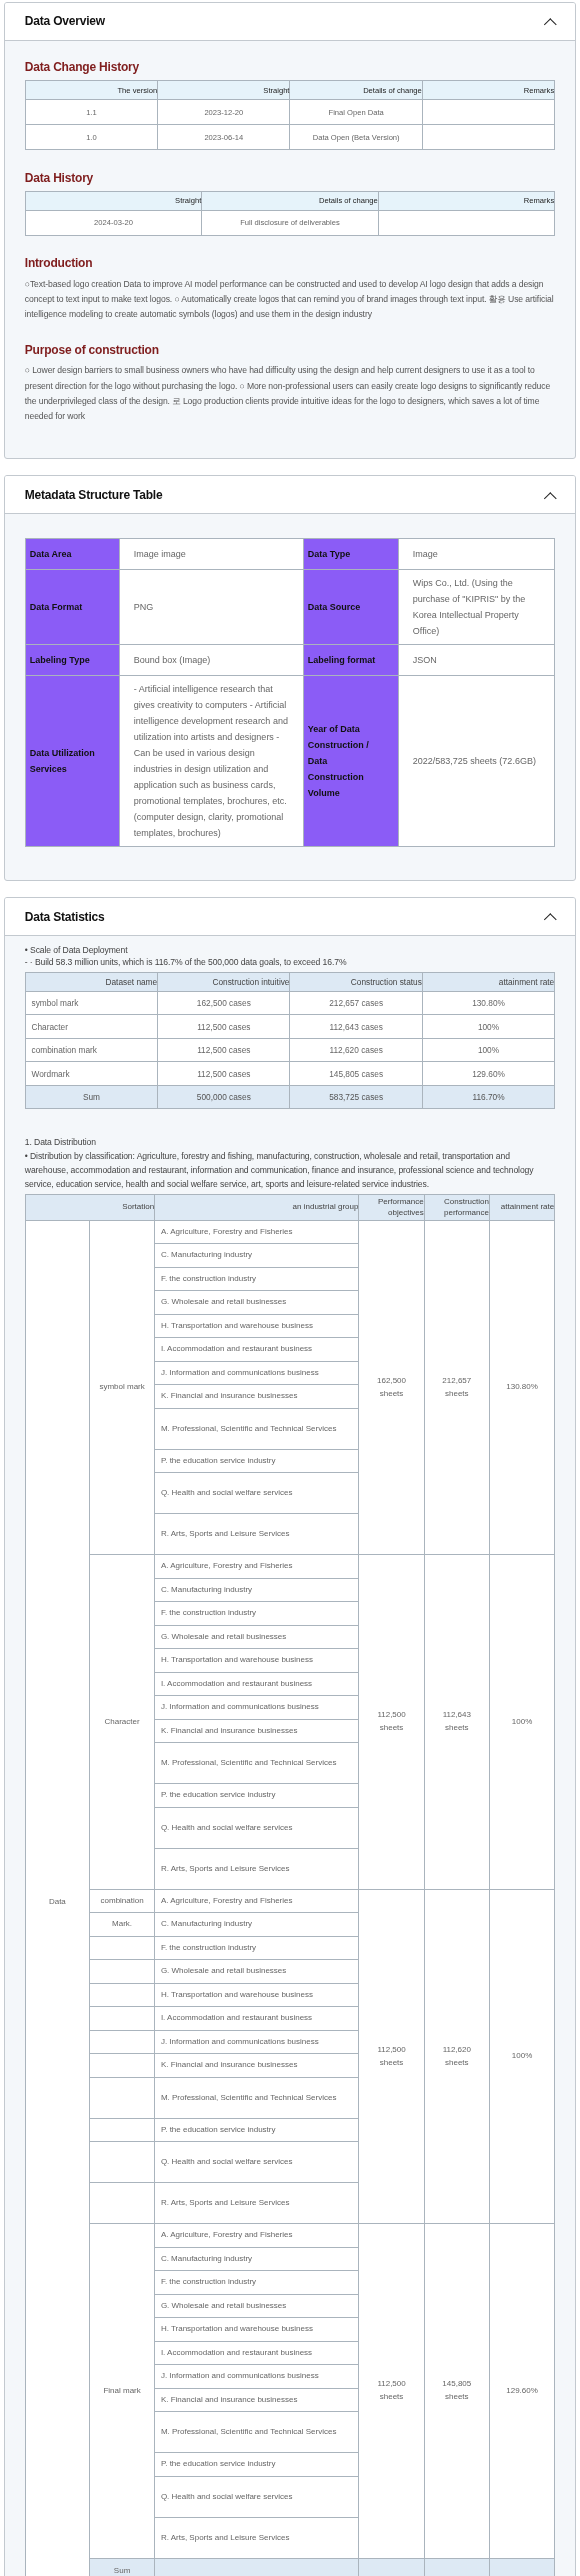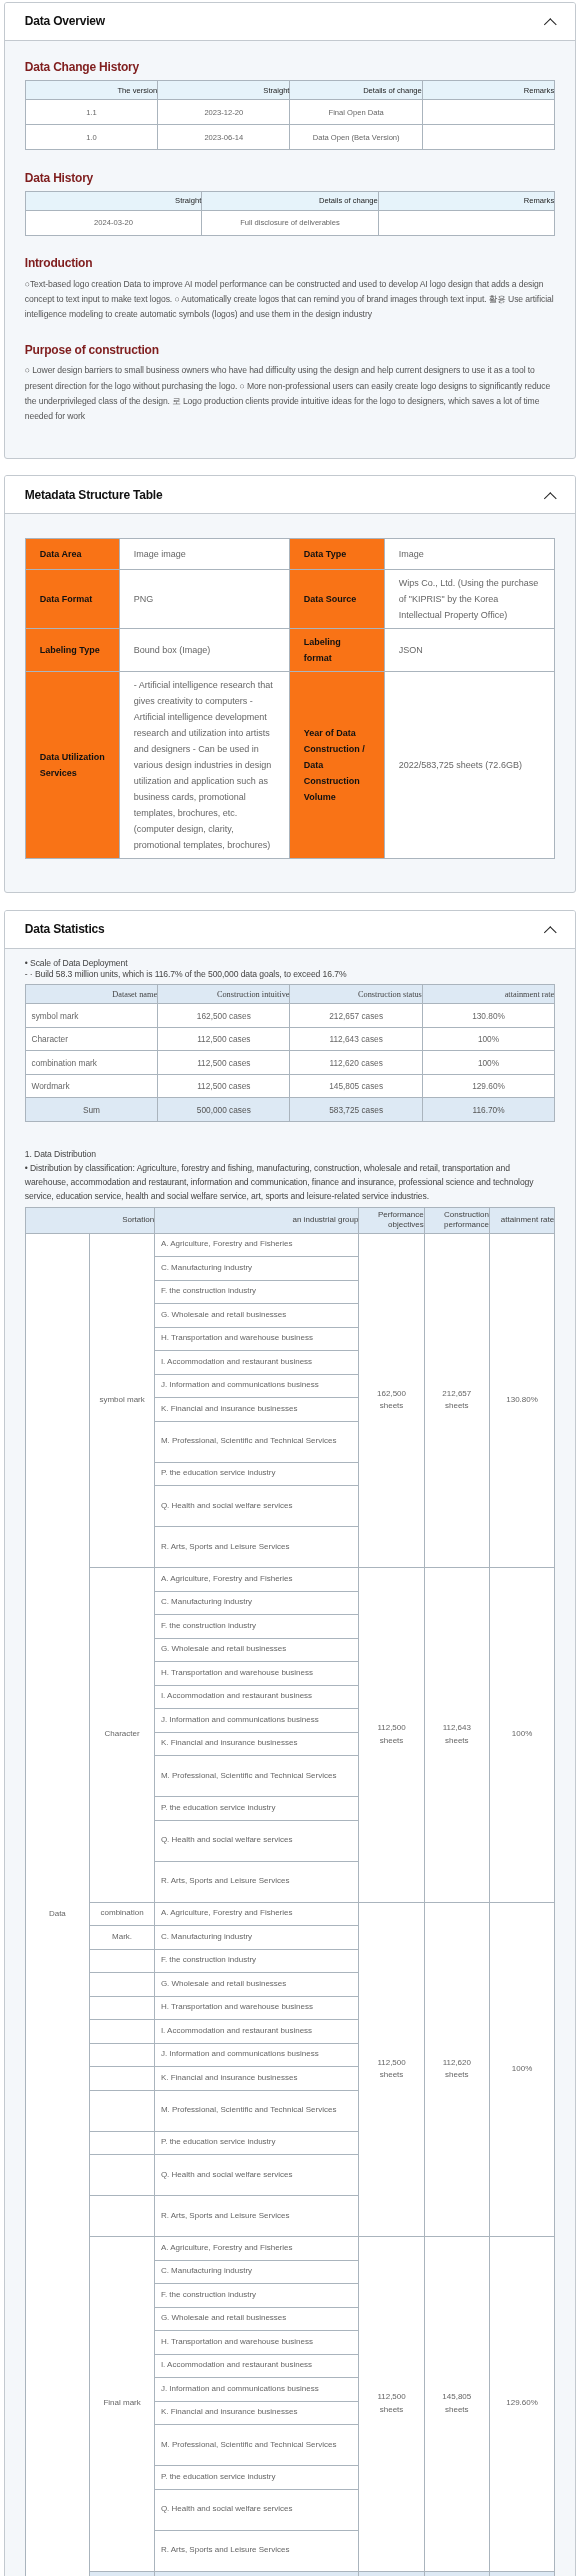--- a/index.html
+++ b/index.html
@@ -43,30 +43,30 @@
   .section:last-child { margin-bottom: 8px; }
   p.para { font-size: 8.6px; color: #555; line-height: 15.3px; letter-spacing: -0.1px; }
 
   table { border-collapse: collapse; width: 100%; background: #fff; }
   th, td { border: 0.6px solid #aab4bd; font-size: 7.6px; color: #666; text-align: center; font-weight: normal; }
   th { background: #e6f3fa; color: #222; height: 19px; text-align: right; }
   td { height: 25px; }
 
   
   .meta-table td { text-align: left; padding: 5.1px 14px; font-size: 9px; line-height: 16px; color: #666; }
-  .meta-table td.k { background: #f97316; color: #111; font-weight: bold; width: 94px; padding-left: 14px; }
-  .meta-table td.v1 { width: 170px; }
+  .meta-table td.k { background: #8b5cf6; color: #111; font-weight: bold; width: 94px; padding-left: 4px; }
+  .meta-table td.v1 { width: 184px; }
   .meta-table td.k2 { width: 95px; }
   .meta-table tr.r1 td { height: 30.5px; }
   .meta-table tr.r2 td { height: 58px; }
   .meta-table tr.r3 td { height: 30.5px; }
   .meta-table td.util { line-height: 16px; padding-top: 5.1px; padding-bottom: 5.1px; }
 
   .stat-intro { font-size: 8.6px; color: #444; line-height: 11.4px; margin-bottom: 3.8px; letter-spacing: -0.1px; }
-  .stat-table th { background: #dde9f4; font-size: 8.3px; color: #444; height: 19px; font-family: Liberation Serif, serif; }
+  .stat-table th { background: #dde9f4; font-size: 8.3px; color: #444; height: 19px; }
   .stat-table td { height: 23.5px; font-size: 8.3px; }
   .stat-table td.left { text-align: left; padding-left: 5.7px; }
   .stat-table tr.sum td { background: #dde9f4; color: #555; }
 
   .dist-intro { font-size: 8.6px; color: #444; line-height: 14px; margin: 25.4px 0 3.8px 0; letter-spacing: -0.1px; }
   .dist-table th { background: #dde9f4; font-size: 8px; color: #444; height: 25.4px; line-height: 10.8px; }
   .dist-table td { font-size: 8px; height: 23.5px; line-height: 12.7px; }
   .dist-table td.ind { text-align: left; padding-left: 5.7px; }
   .dist-table td.tall { height: 41px; }
   .dist-table tr.sumrow td { background: #dde9f4; height: 25.4px; }

